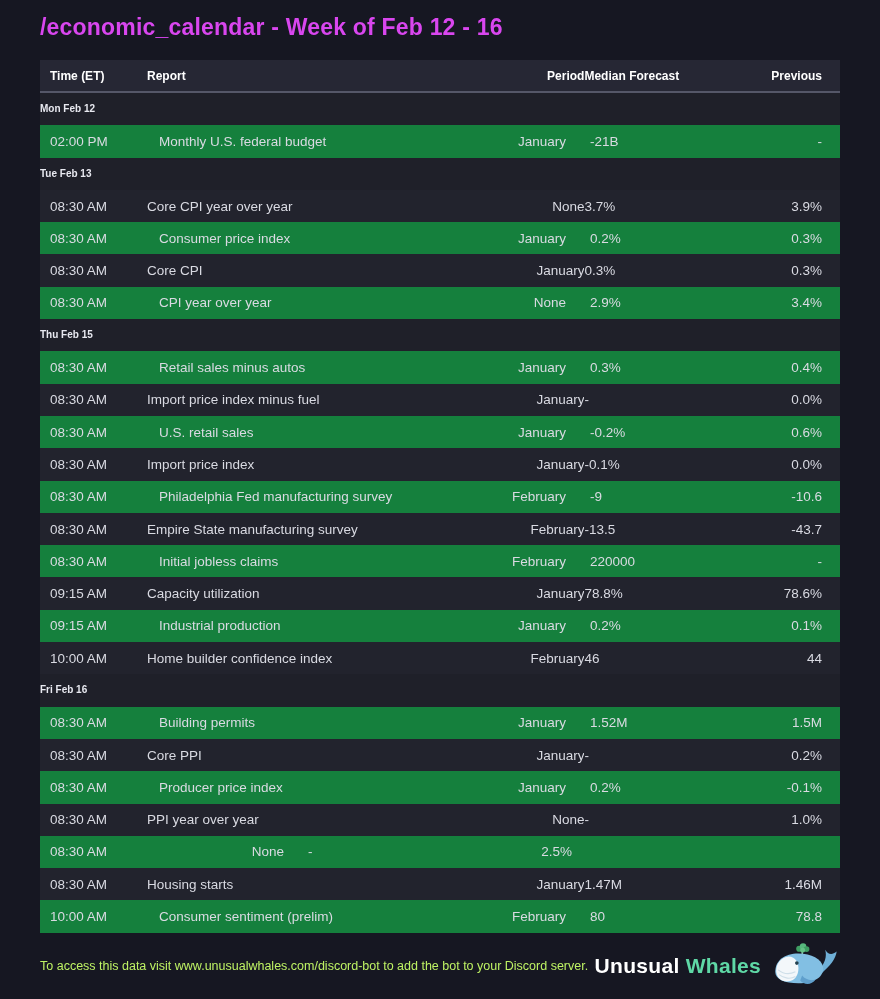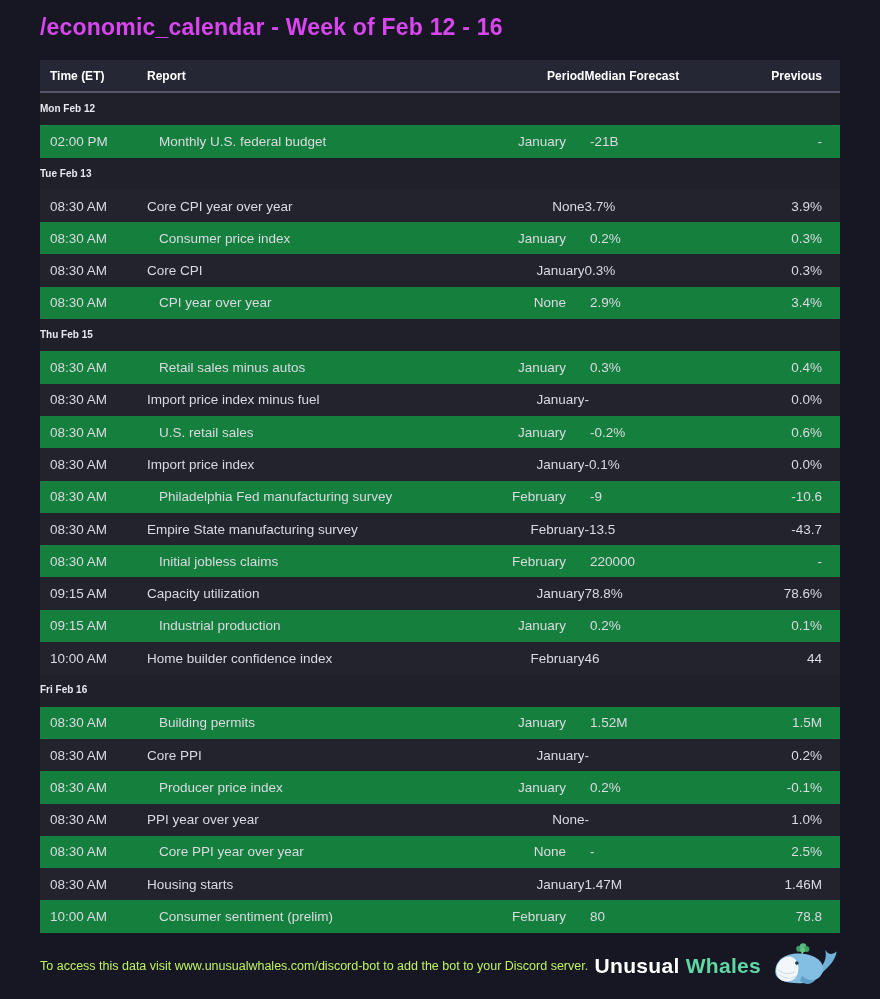--- a/index.html
+++ b/index.html
@@ -204,21 +204,20 @@
         </div>
         <div class="data-row dark">
           <div class="cell time">08:30 AM</div>
           <div class="cell report">PPI year over year</div>
           <div class="cell period">None</div>
           <div class="cell median">-</div>
           <div class="cell previous">1.0%</div>
         </div>
         <div class="data-row light">
           <div class="cell time">08:30 AM</div>
-          <div class="cell report">Core PPI year over year</div>
           <div class="cell period">None</div>
           <div class="cell median">-</div>
           <div class="cell previous">2.5%</div>
         </div>
         <div class="data-row dark">
           <div class="cell time">08:30 AM</div>
           <div class="cell report">Housing starts</div>
           <div class="cell period">January</div>
           <div class="cell median">1.47M</div>
           <div class="cell previous">1.46M</div>

